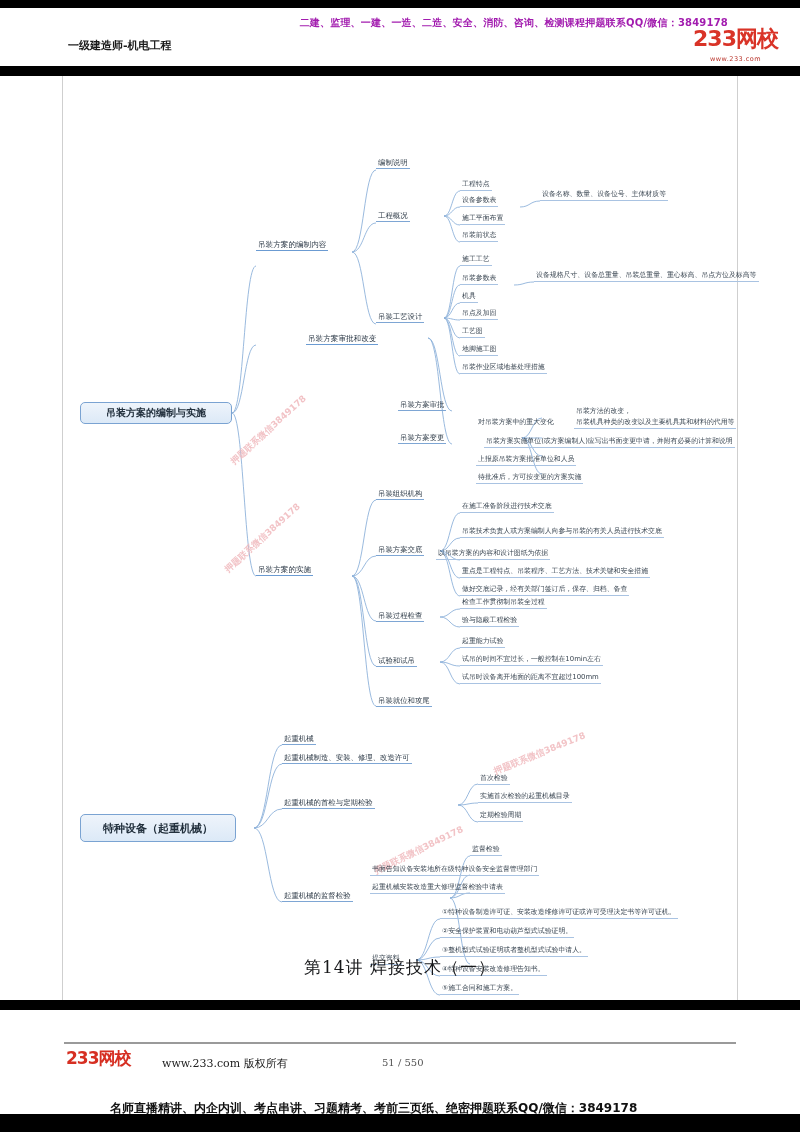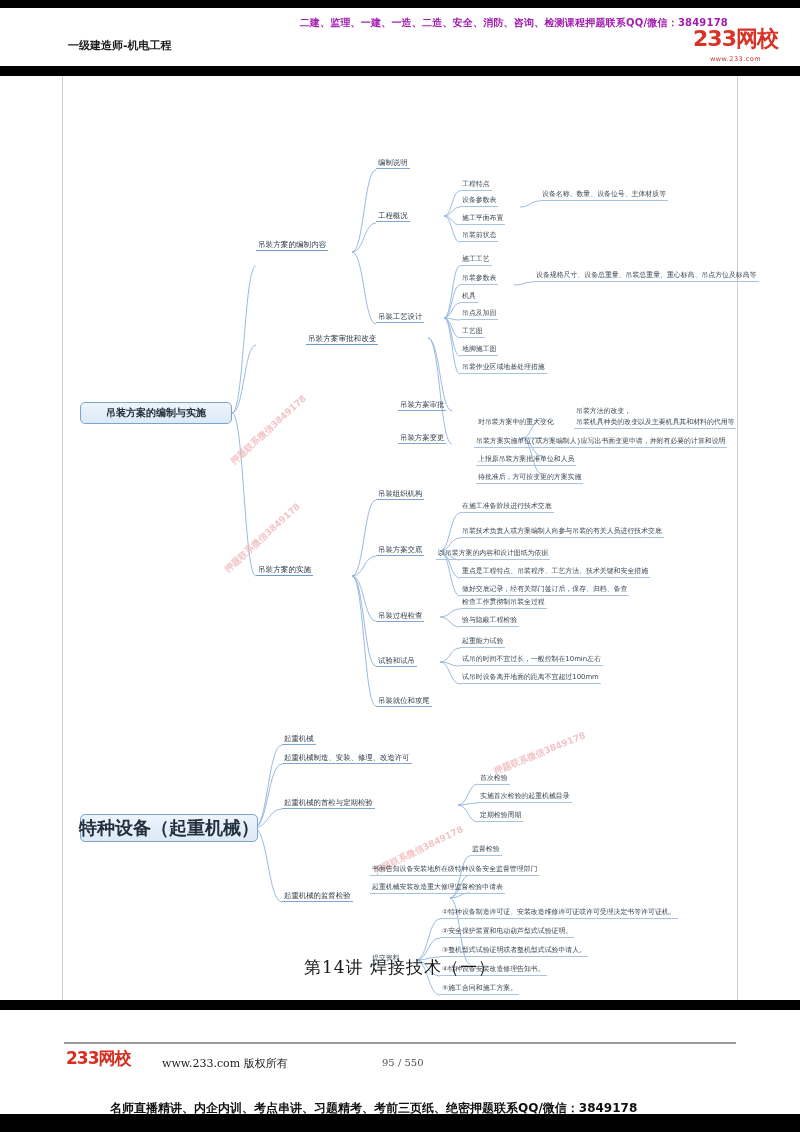--- a/index.html
+++ b/index.html
@@ -74,21 +74,21 @@
     border:1px solid #7aa3d2;
     border-radius:5px;
     background:linear-gradient(180deg,#eef4fb 0%,#dce9f7 100%);
     color:#22303d;
     font-weight:bold;
     display:flex;align-items:center;justify-content:center;
     box-sizing:border-box;
     white-space:nowrap;
   }
   #root-a{left:80px;top:326px;width:152px;height:22px;font-size:10px;}
-  #root-b{left:80px;top:738px;width:178px;height:28px;font-size:18px;}
+  #root-b{left:80px;top:738px;width:156px;height:28px;font-size:11px;}
 
   
   .wm{
     position:absolute;color:#f0b9bd;font-size:9px;font-weight:bold;
     white-space:nowrap;opacity:.85;pointer-events:none;
     font-family:"DejaVu Sans","Liberation Sans",sans-serif;
   }
   #wm1{left:228px;top:382px;transform:rotate(-42deg);transform-origin:0 0;}
   #wm2{left:222px;top:490px;transform:rotate(-42deg);transform-origin:0 0;}
   #wm3{left:492px;top:690px;transform:rotate(-22deg);transform-origin:0 0;}
@@ -233,21 +233,21 @@
   <div class="node detail" style="left:460px;top:251px;">工艺图</div>
   <div class="node detail" style="left:460px;top:269px;">地脚施工图</div>
   <div class="node detail" style="left:460px;top:287px;">吊装作业区域地基处理措施</div>
 
   <div class="node lvl1" style="left:306px;top:258px;">吊装方案审批和改变</div>
   <div class="node lvl2" style="left:398px;top:324px;text-align:center;">吊装方案审批</div>
   <div class="node lvl2" style="left:398px;top:357px;">吊装方案变更</div>
   <div class="node detail" style="left:574px;top:331px;border-bottom:none;">吊装方法的改变，</div>
   <div class="node detail" style="left:476px;top:342px;border-bottom:none;">对吊装方案中的重大变化</div>
   <div class="node detail" style="left:574px;top:342px;">吊装机具种类的改变以及主要机具其和材料的代用等</div>
-  <div class="node detail" style="left:474px;top:361px;font-family:Liberation Mono, monospace;">吊装方案实施单位(或方案编制人)应写出书面变更申请，并附有必要的计算和说明</div>
+  <div class="node detail" style="left:484px;top:361px;">吊装方案实施单位(或方案编制人)应写出书面变更申请，并附有必要的计算和说明</div>
   <div class="node detail" style="left:476px;top:379px;">上报原吊装方案批准单位和人员</div>
   <div class="node detail" style="left:476px;top:397px;">待批准后，方可按变更的方案实施</div>
 
   <div class="node lvl1" style="left:256px;top:489px;">吊装方案的实施</div>
   <div class="node lvl2" style="left:376px;top:413px;">吊装组织机构</div>
   <div class="node lvl2" style="left:376px;top:469px;">吊装方案交底</div>
   <div class="node detail" style="left:460px;top:426px;">在施工准备阶段进行技术交底</div>
   <div class="node detail" style="left:460px;top:451px;">吊装技术负责人或方案编制人向参与吊装的有关人员进行技术交底</div>
   <div class="node detail" style="left:436px;top:473px;">以吊装方案的内容和设计图纸为依据</div>
   <div class="node detail" style="left:460px;top:491px;">重点是工程特点、吊装程序、工艺方法、技术关键和安全措施</div>
@@ -288,17 +288,17 @@
 </div>
 
 <div class="bar-low"></div>
 
 <div class="footer">
   <div class="footer-rule"></div>
   <div class="f-logo">
     <div class="fl-main">233网校</div>
   </div>
   <div class="f-site">www.233.com 版权所有</div>
-  <div class="f-page">95  /  550</div>
+  <div class="f-page">51  /  550</div>
   <div class="f-promo">名师直播精讲、内企内训、考点串讲、习题精考、考前三页纸、绝密押题联系QQ/微信：3849178</div>
 </div>
 
 <div class="bar-bot"></div>
 
 </body></html>

